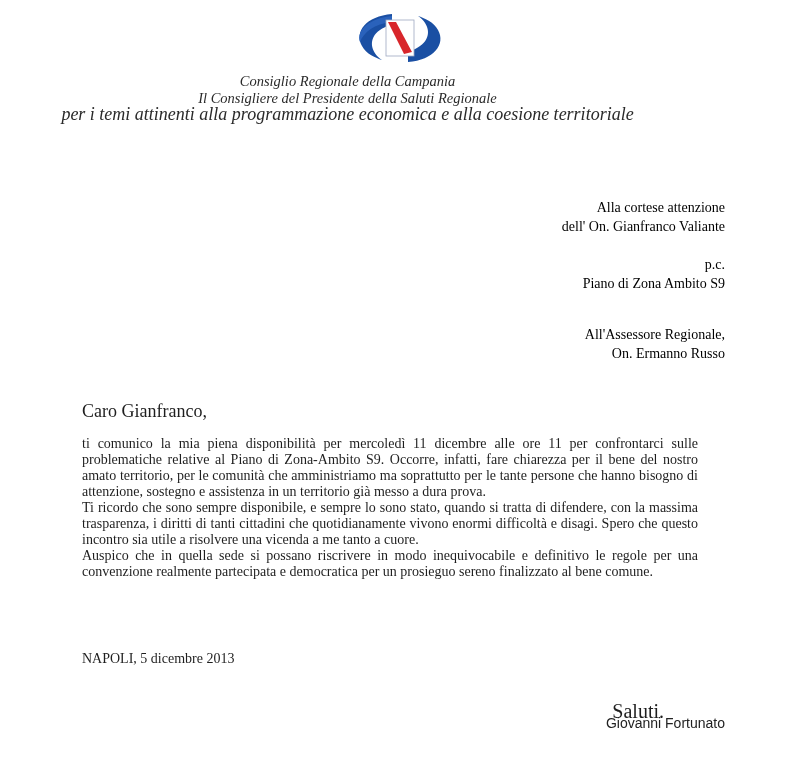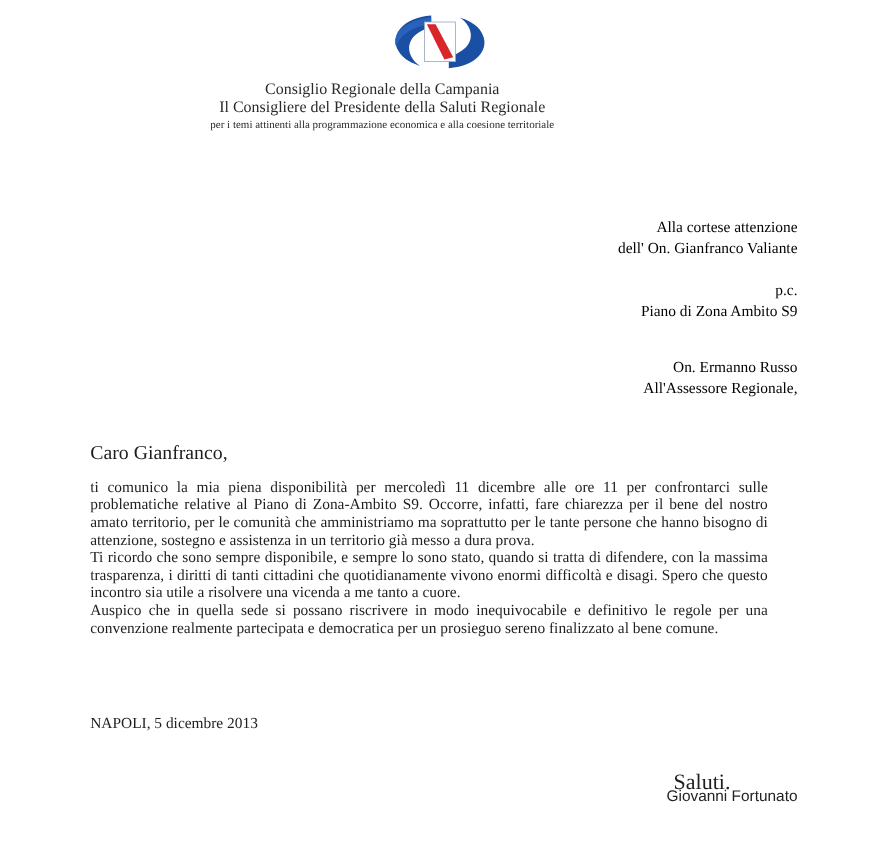--- a/index.html
+++ b/index.html
@@ -1,21 +1,21 @@
 <!DOCTYPE html>
 <html><head>
   <meta charset="utf-8">
   <style>
     html, body { margin: 0; padding: 0; background: #ffffff; }
     body { width: 797px; height: 768px; position: relative; overflow: hidden;
            font-family: "Liberation Serif", "DejaVu Serif", serif; color: #1e1e1e; }
     .logo { position: absolute; left: 352px; top: 8px; width: 96px; height: 60px; }
     .header { position: absolute; left: 0; top: 73px; width: 695px; text-align: center;
-              font-size: 14.5px; line-height: 16.5px; color: #2a2a2a; }
-    .header .l3 { font-size: 10px; }
+              font-style: italic; font-size: 14.5px; line-height: 16.5px; color: #2a2a2a; }
+    .header .l3 { font-size: 18px; }
     .recip { position: absolute; right: 72px; text-align: right; font-size: 14px; line-height: 19px; color: #000000; }
     .r1 { top: 198px; }
     .r2 { top: 255px; }
     .r3 { top: 325px; }
     .salutation { position: absolute; left: 82px; top: 401px; font-size: 18px; }
     .body-text { position: absolute; left: 82px; top: 436px; width: 616px; font-size: 14px;
                  line-height: 16px; text-align: justify; }
     .body-text p { margin: 0; }
     .date { position: absolute; left: 82px; top: 651px; font-size: 14px; }
     .greeting { position: absolute; right: 133px; top: 700px; font-size: 20px; text-align: right; }
@@ -45,22 +45,22 @@
   <div>Alla cortese attenzione</div>
   <div>dell' On. Gianfranco Valiante</div>
 </div>
 
 <div class="recip r2">
   <div>p.c.</div>
   <div>Piano di Zona Ambito S9</div>
 </div>
 
 <div class="recip r3">
+  <div>All'Assessore Regionale,</div>
   <div>On. Ermanno Russo</div>
-  <div>All'Assessore Regionale,</div>
 </div>
 
 <div class="salutation">Caro Gianfranco,</div>
 
 <div class="body-text">
   <p>ti  comunico la mia piena disponibilità per mercoledì 11 dicembre alle ore 11 per confrontarci sulle problematiche relative al Piano di Zona-Ambito S9. Occorre, infatti,  fare chiarezza per il bene del nostro amato territorio, per le comunità che amministriamo ma soprattutto per le tante persone che hanno bisogno di attenzione, sostegno e assistenza in un territorio già messo a dura prova.</p>
   <p>Ti ricordo che sono sempre disponibile, e sempre lo sono stato, quando si tratta di difendere, con la massima trasparenza, i diritti di tanti cittadini che quotidianamente vivono enormi difficoltà e disagi. Spero che questo incontro sia utile a risolvere una vicenda a me tanto a cuore.</p>
   <p>Auspico che in quella sede si possano riscrivere in modo inequivocabile e definitivo le regole per una convenzione realmente partecipata e democratica per un prosieguo sereno finalizzato al bene comune.</p>
 </div>
 

